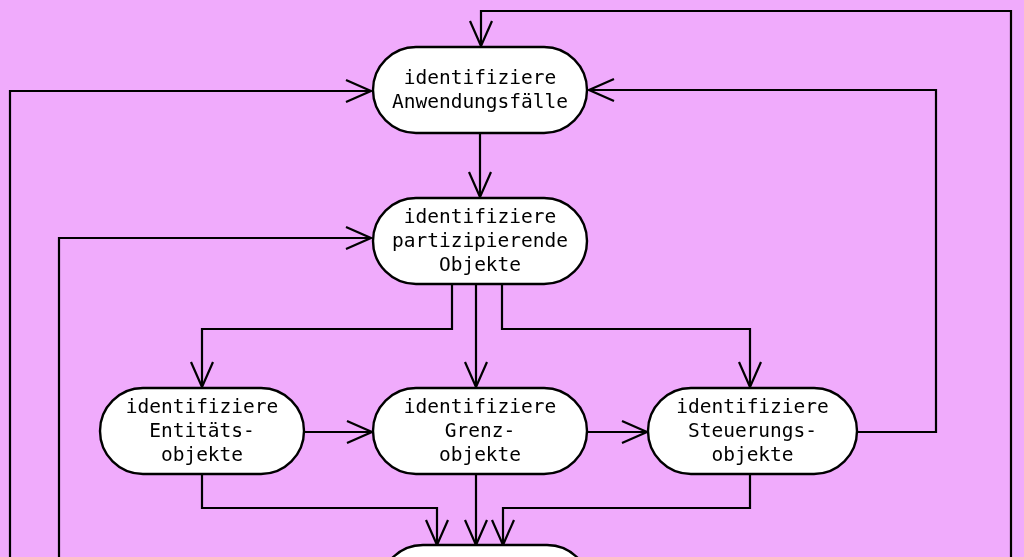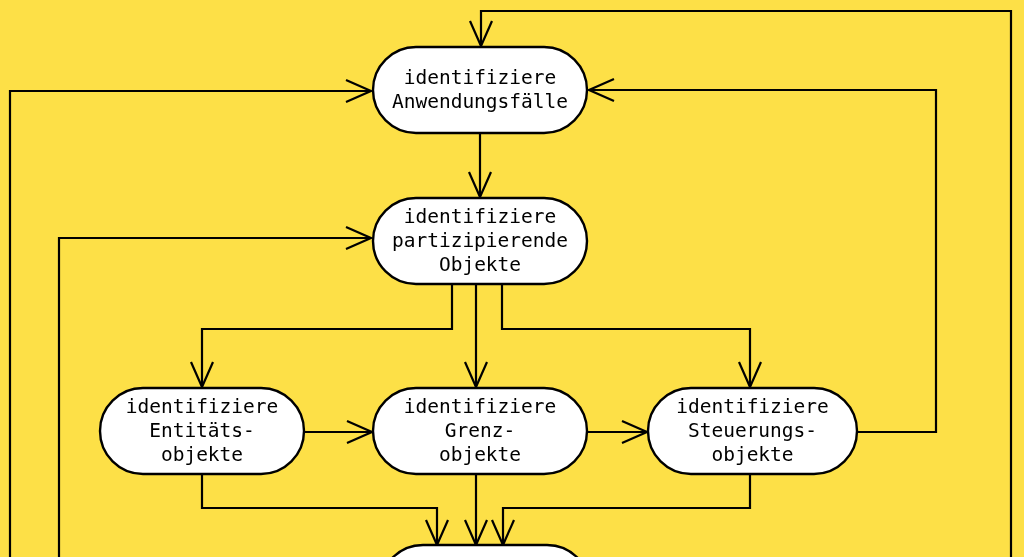--- a/index.html
+++ b/index.html
@@ -11,21 +11,21 @@
   body {
     width: 1024px;
     height: 557px;
     overflow: hidden;
     font-family: "DejaVu Sans Mono", "Liberation Mono", monospace;
   }
   #diagram-root {
     position: relative;
     width: 1024px;
     height: 557px;
-    background: #fde047;
+    background: #f0abfc;
   }
   svg#flowchart {
     display: block;
     width: 1024px;
     height: 557px;
   }
   .node-shape {
     fill: #ffffff;
     stroke: #000000;
     stroke-width: 2.4;

